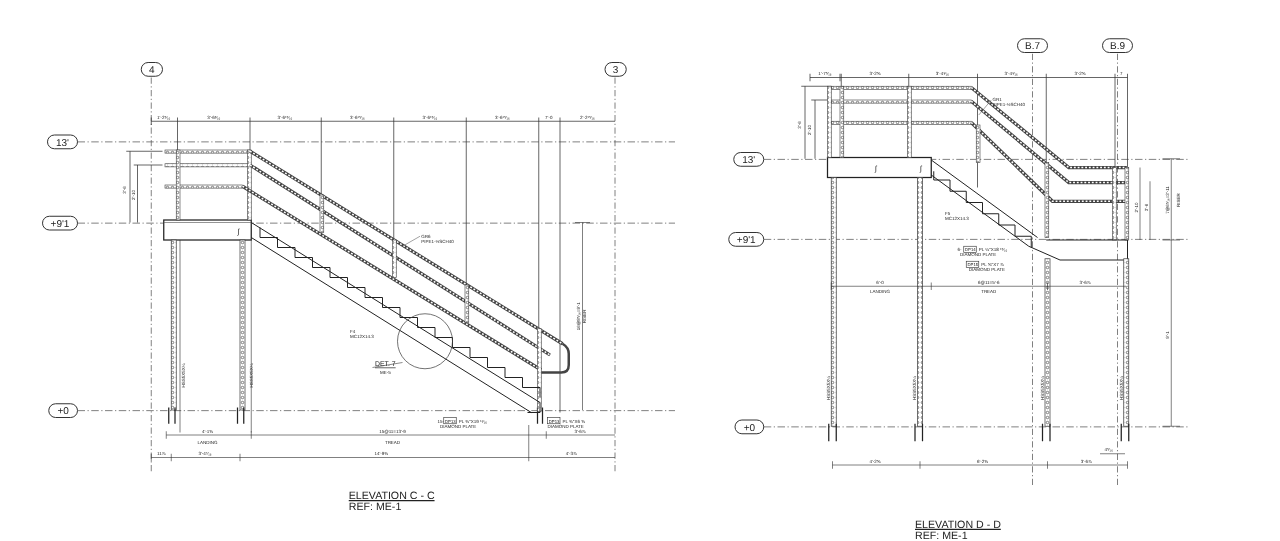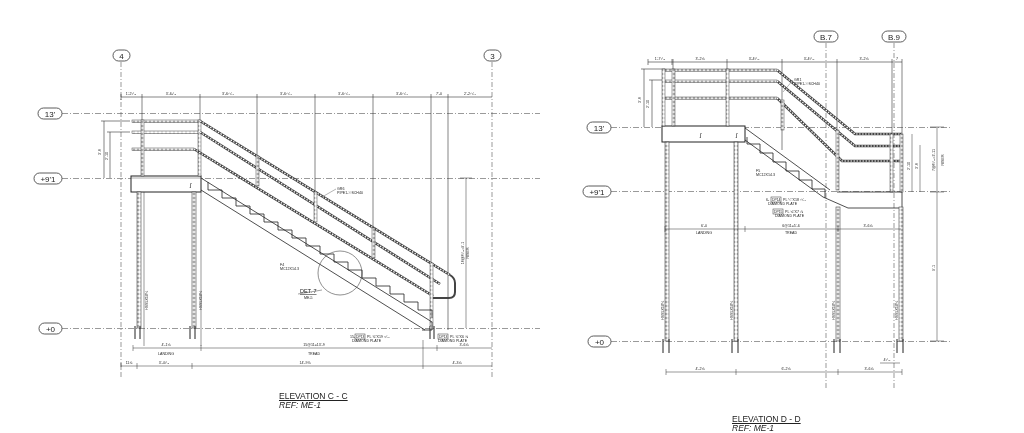--- a/index.html
+++ b/index.html
@@ -1,21 +1,21 @@
 <!DOCTYPE html>
 <html><head>
 <meta charset="utf-8">
 <style>
   html,body{margin:0;padding:0;background:#ffffff;}
   body{width:1024px;height:433px;overflow:hidden;position:relative;font-family:"Liberation Sans",sans-serif;}
   #canvas{position:absolute;left:0;top:0;width:1024px;height:433px;}
   svg text{font-family:"Liberation Sans",sans-serif;fill:#222;}
   .title{position:absolute;font-size:8.5px;line-height:9px;color:#222;font-family:"Liberation Sans",sans-serif;}
   .title .t1{text-decoration:underline;display:block;}
-  .title .t2{display:block;font-style:italic;}
+  .title .t2{display:block;}
 </style>
 </head>
 <body>
 
 <svg id="canvas" viewBox="0 0 1024 433" width="1024" height="433" xmlns="http://www.w3.org/2000/svg">
   <defs>
     <pattern id="hatch" width="4" height="4" patternUnits="userSpaceOnUse">
       <rect width="4" height="4" fill="#fff"></rect>
       <circle cx="2" cy="2" r="1" fill="none" stroke="#555" stroke-width="0.6"></circle>
     </pattern>

